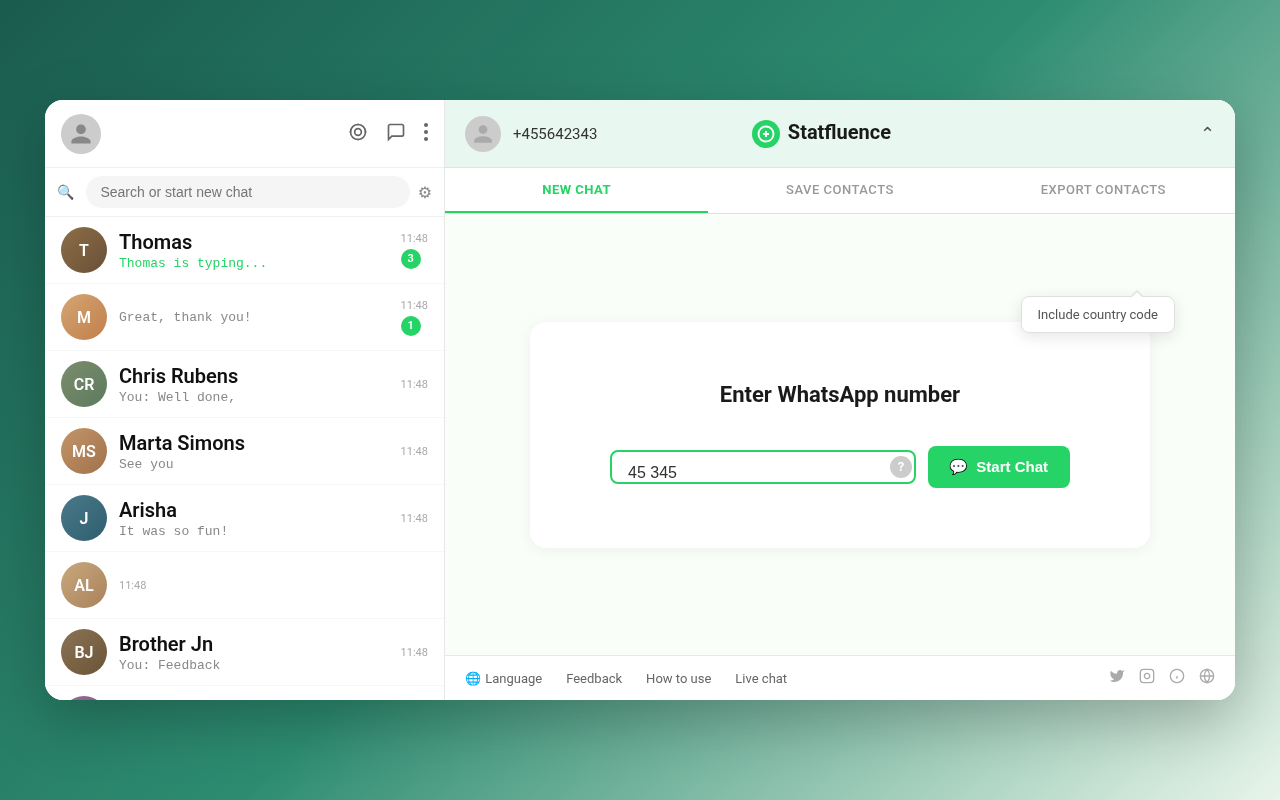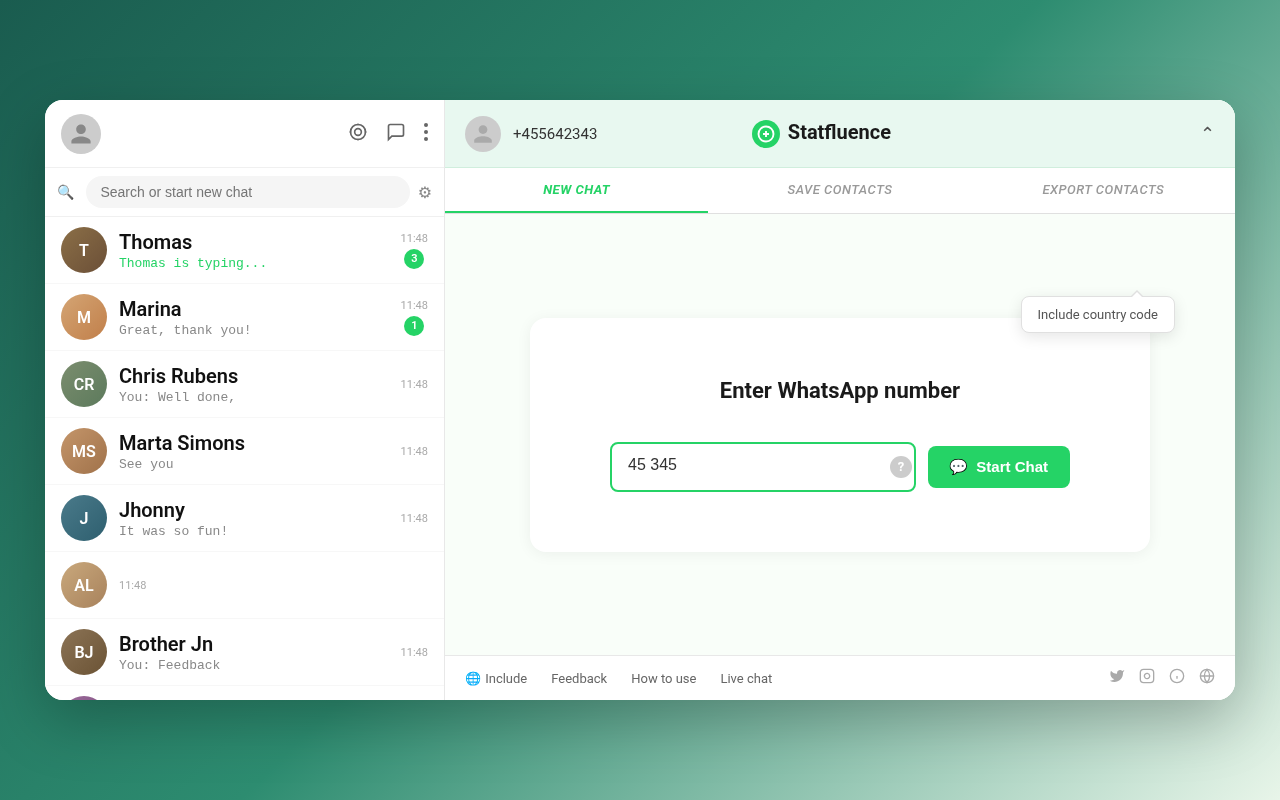--- a/index.html
+++ b/index.html
@@ -128,21 +128,21 @@
       color: #888;
       white-space: nowrap;
       overflow: hidden;
       text-overflow: ellipsis;
       font-family: Liberation Mono, monospace;
     }
     .chat-preview.typing { color: #25D366; }
     .chat-meta {
       display: flex;
       flex-direction: column;
-      align-items: center;
+      align-items: flex-start;
       gap: 4px;
       flex-shrink: 0;
     }
     .chat-time { font-size: 11px; color: #aaa; }
     .badge {
       background: #25D366;
       color: #fff;
       border-radius: 50%;
       width: 20px;
       height: 20px;
@@ -206,21 +206,20 @@
       flex: 1;
       text-align: center;
       padding: 14px 0;
       font-size: 13px;
       font-weight: 500;
       color: #999;
       cursor: pointer;
       border-bottom: 2px solid transparent;
       letter-spacing: 0.5px;
       text-transform: uppercase;
-      font-style: italic;
     }
     .tab.active {
       color: #25D366;
       border-bottom: 2px solid #25D366;
       font-weight: 700;
     }
     .tab-content {
       flex: 1;
       display: flex;
       flex-direction: column;
@@ -246,21 +245,21 @@
     .input-row {
       display: flex;
       gap: 12px;
       align-items: center;
       justify-content: center;
       position: relative;
     }
     .phone-input {
       border: 2px solid #25D366;
       border-radius: 8px;
-      padding: 12px 40px 16px 16px;
+      padding: 12px 40px 0 16px;
       font-size: 16px;
       color: #333;
       outline: none;
       width: 320px;
       background: #fff;
     }
     .question-icon {
       position: absolute;
       right: 158px;
       top: 50%;
@@ -394,21 +393,20 @@
     <div class="chat-meta">
       <span class="chat-time">11:48</span>
       <span class="badge">3</span>
     </div>
   </div>
         <div class="chat-item">
     <div class="chat-avatar marina">
       <div class="avatar-initials">M</div>
     </div>
     <div class="chat-info">
-      <div class="chat-name">Marina</div>
       <div class="chat-preview ">Great, thank you!</div>
     </div>
     <div class="chat-meta">
       <span class="chat-time">11:48</span>
       <span class="badge">1</span>
     </div>
   </div>
         <div class="chat-item">
     <div class="chat-avatar chris">
       <div class="avatar-initials">CR</div>
@@ -433,21 +431,21 @@
     <div class="chat-meta">
       <span class="chat-time">11:48</span>
 
     </div>
   </div>
         <div class="chat-item">
     <div class="chat-avatar jhonny">
       <div class="avatar-initials">J</div>
     </div>
     <div class="chat-info">
-      <div class="chat-name">Jhonny</div>
+      <div class="chat-name">Arisha</div>
       <div class="chat-preview ">It was so fun!</div>
     </div>
     <div class="chat-meta">
       <span class="chat-time">11:48</span>
 
     </div>
   </div>
         <div class="chat-item">
     <div class="chat-avatar arisha">
       <div class="avatar-initials">AL</div>
@@ -520,21 +518,21 @@
         <div class="tooltip-box">
           <div class="tooltip-arrow"></div>
           <span>Include country code</span>
         </div>
       </div>
     </div>
 
     <div class="footer">
       <div class="footer-link">
         <span>🌐</span>
-        <span>Include</span>
+        <span>Language</span>
       </div>
       <div class="footer-link">
         <span>Feedback</span>
       </div>
       <div class="footer-link">
         <span>How to use</span>
       </div>
       <div class="footer-link">
         <span>Live chat</span>
       </div>

